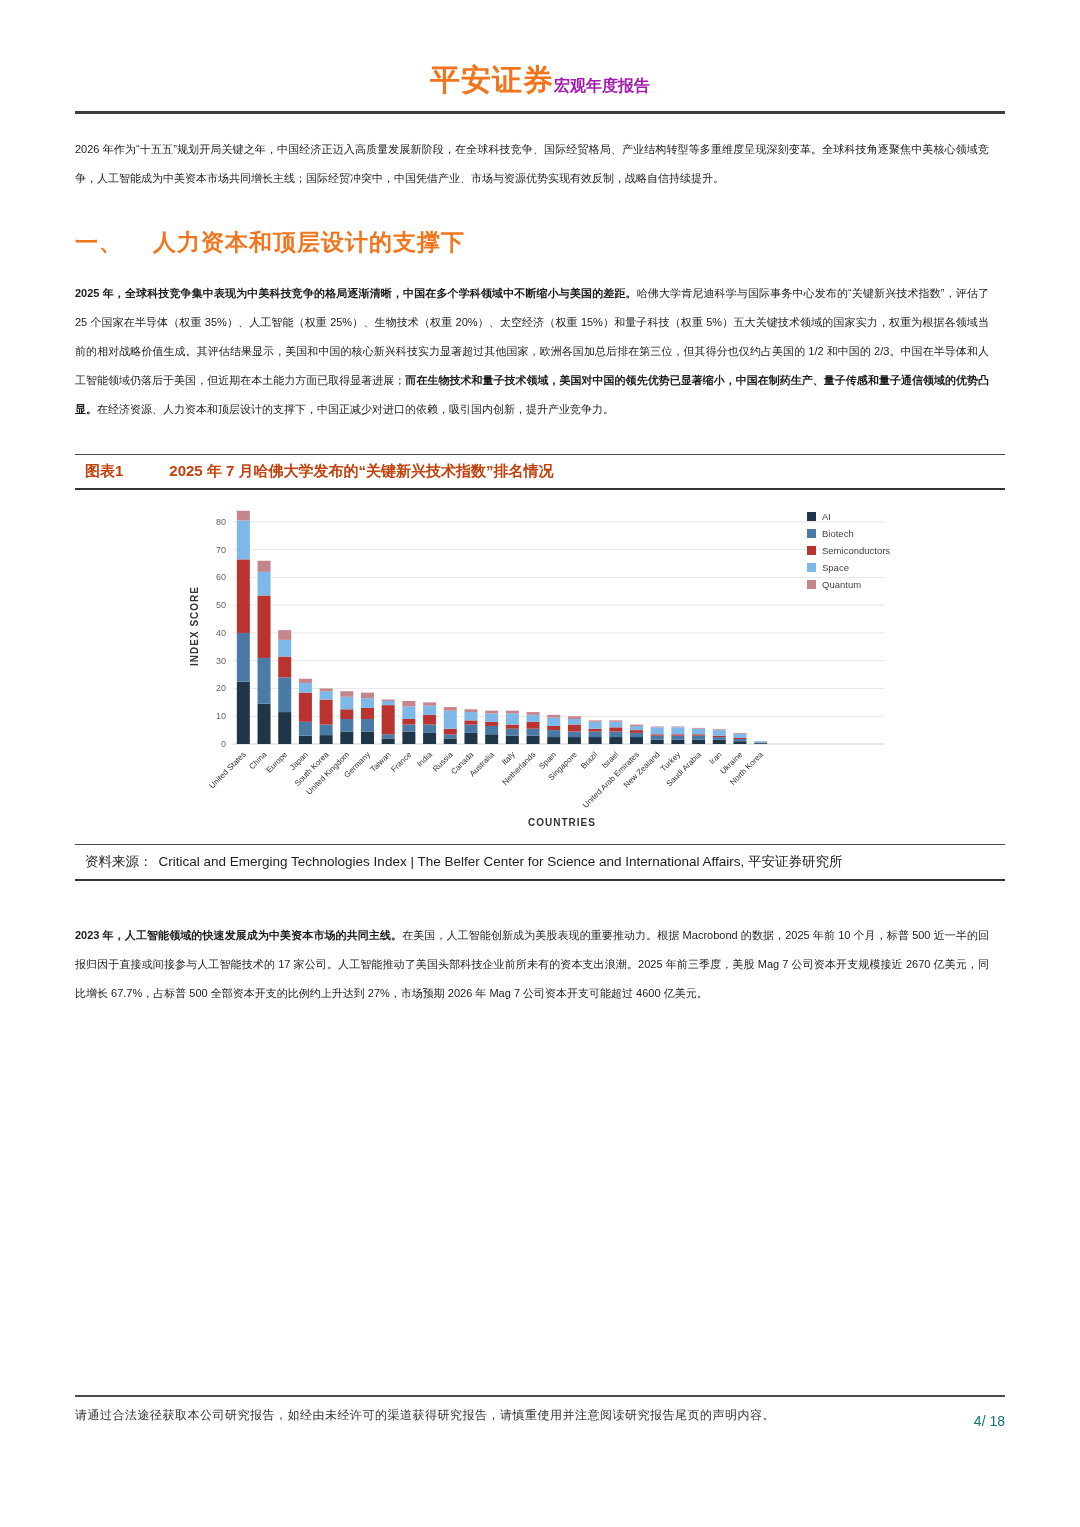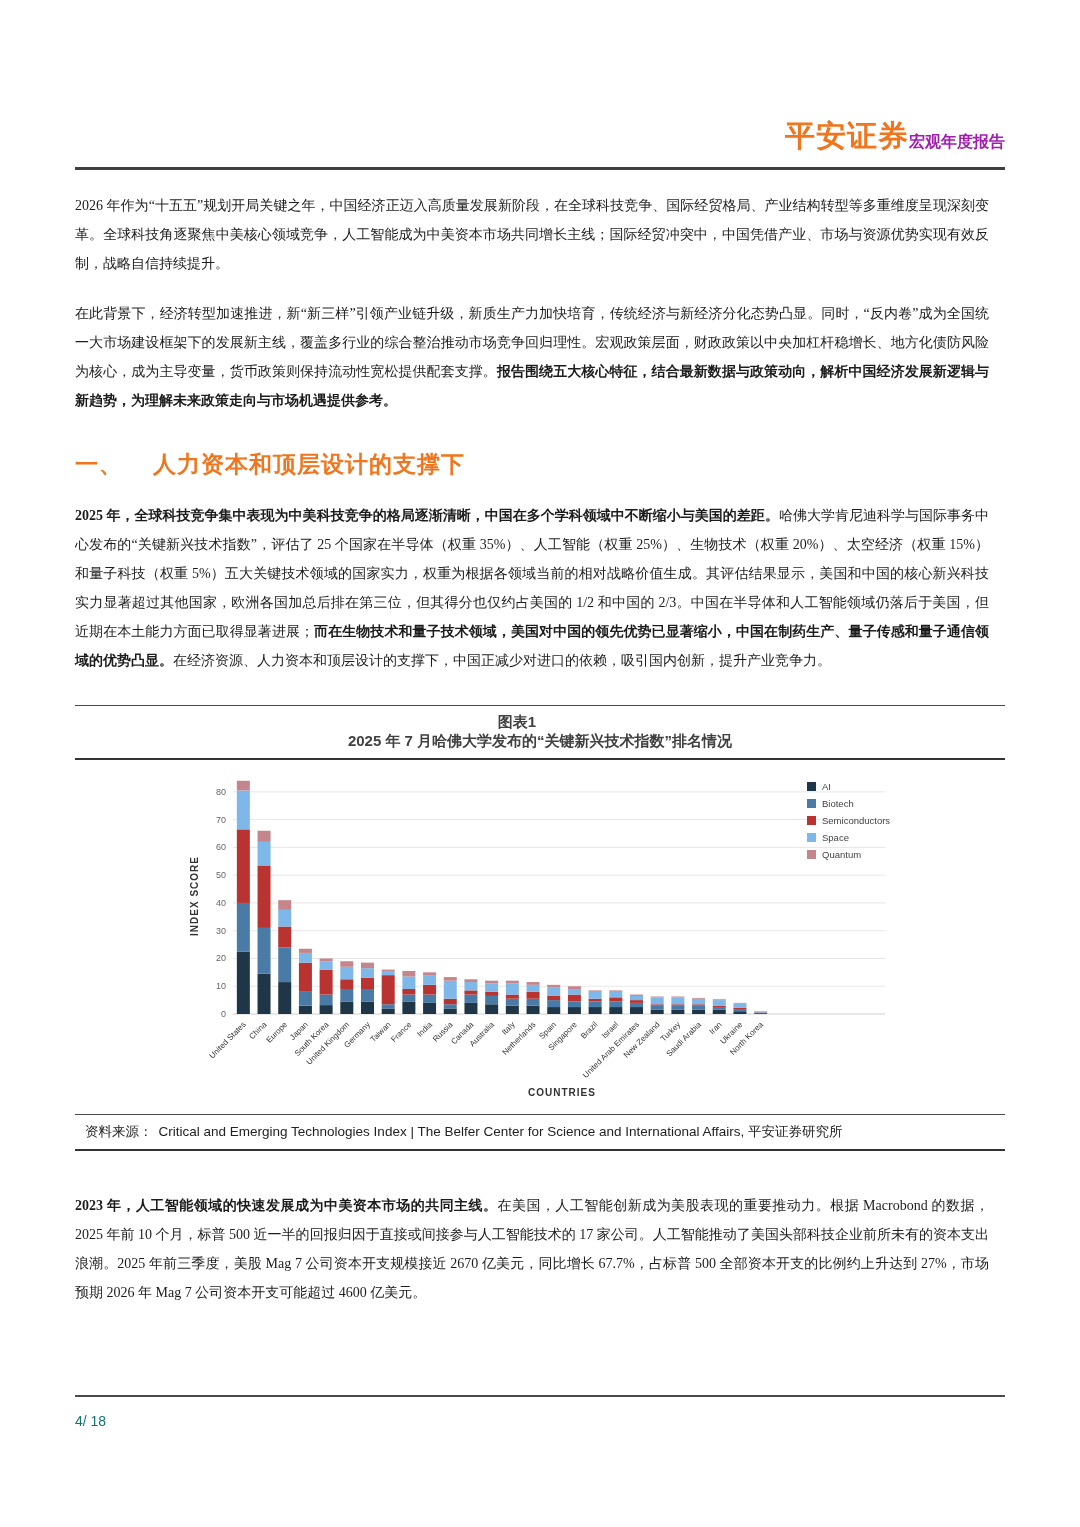--- a/index.html
+++ b/index.html
@@ -6,34 +6,34 @@
   .page{
     position:relative;
     width:1080px;height:1527px;
     background:#ffffff;
     font-family:"Liberation Sans","DejaVu Sans",sans-serif;
     color:#1c1c1c;
     overflow:hidden;
   }
   .content{padding:0 75px;}
   
-  .header{display:flex;justify-content:flex-end;align-items:flex-end;padding-top:116px;}
+  .header{display:flex;justify-content:center;align-items:flex-end;padding-top:60px;}
   .logo{font-size:30px;font-weight:800;color:#f0751c;letter-spacing:1px;}
   .report-type{font-size:16px;font-weight:700;color:#a21caf;padding-bottom:4px;}
   .header-rule{border:none;border-top:3px solid #3f3f3f;margin:10px 0 0 0;}
   
-  .para{font-size:14px;line-height:29px;text-align:justify;margin:21px 16px 0 0;font-family:Liberation Serif, serif;}
+  .para{font-size:11px;line-height:29px;text-align:justify;margin:21px 16px 0 0;}
   .para .b{font-weight:700;}
   .section-heading{display:flex;align-items:baseline;margin:34px 0 0 0;color:#f0751c;font-weight:800;font-size:23px;letter-spacing:1px;}
   .section-heading .num{margin-right:30px;}
   
   .figure{margin-top:30px;}
   .fig-rule-thin{border:none;border-top:1.5px solid #4a4a4a;margin:0;}
   .fig-rule-thick{border:none;border-top:2px solid #333;margin:0;}
-  .fig-title-row{display:flex;align-items:center;padding:7px 10px;font-size:15px;font-weight:700;color:#404040;flex-direction:column;}
+  .fig-title-row{display:flex;align-items:flex-end;padding:7px 10px;font-size:15px;font-weight:700;color:#c2410c;}
   .fig-title-row .fig-label{margin-right:46px;}
   .chart-wrap{padding:6px 0 4px 110px;}
   .fig-source-row{padding:8px 10px;font-size:13.5px;color:#222;}
   .fig-source-row .src-prefix{margin-right:6px;}
   
   .footer{position:absolute;left:75px;right:75px;top:1395px;}
   .footer-rule{border:none;border-top:2px solid #4a4a4a;margin:0 0 10px 0;}
   .footer-row{display:flex;justify-content:space-between;align-items:flex-start;}
   .disclaimer{font-size:12px;color:#333;letter-spacing:0.5px;}
   .page-num{font-size:14px;color:#0f766e;margin-top:6px;}
@@ -45,21 +45,20 @@
   <div class="content">
 
     <div class="header">
       <div class="logo">平安证券</div>
       <div class="report-type">宏观年度报告</div>
     </div>
     <hr class="header-rule">
 
     <p class="para b"><span>2026 年作为“十五五”规划开局关键之年，中国经济正迈入高质量发展新阶段，在全球科技竞争、国际经贸格局、产业结构转型等多重维度呈现深刻变革。全球科技角逐聚焦中美核心领域竞争，人工智能成为中美资本市场共同增长主线；国际经贸冲突中，中国凭借产业、市场与资源优势实现有效反制，战略自信持续提升。</span></p>
 
-    <p class="para"><span>在此背景下，经济转型加速推进，新“新三样”引领产业链升级，新质生产力加快培育，传统经济与新经济分化态势凸显。同时，“反内卷”成为全国统一大市场建设框架下的发展新主线，覆盖多行业的综合整治推动市场竞争回归理性。宏观政策层面，财政政策以中央加杠杆稳增长、地方化债防风险为核心，成为主导变量，货币政策则保持流动性宽松提供配套支撑。</span><span class="b">报告围绕五大核心特征，结合最新数据与政策动向，解析中国经济发展新逻辑与新趋势，为理解未来政策走向与市场机遇提供参考。</span></p>
 
     <div class="section-heading">
       <span class="num">一、</span>
       <span>人力资本和顶层设计的支撑下</span>
     </div>
 
     <p class="para"><span class="b">2025 年，全球科技竞争集中表现为中美科技竞争的格局逐渐清晰，中国在多个学科领域中不断缩小与美国的差距。</span><span>哈佛大学肯尼迪科学与国际事务中心发布的“关键新兴技术指数”，评估了 25 个国家在半导体（权重 35%）、人工智能（权重 25%）、生物技术（权重 20%）、太空经济（权重 15%）和量子科技（权重 5%）五大关键技术领域的国家实力，权重为根据各领域当前的相对战略价值生成。其评估结果显示，美国和中国的核心新兴科技实力显著超过其他国家，欧洲各国加总后排在第三位，但其得分也仅约占美国的 1/2 和中国的 2/3。中国在半导体和人工智能领域仍落后于美国，但近期在本土能力方面已取得显著进展；</span><span class="b">而在生物技术和量子技术领域，美国对中国的领先优势已显著缩小，中国在制药生产、量子传感和量子通信领域的优势凸显。</span><span>在经济资源、人力资本和顶层设计的支撑下，中国正减少对进口的依赖，吸引国内创新，提升产业竞争力。</span></p>
 
     <div class="figure">
       <hr class="fig-rule-thin">
@@ -264,16 +263,17 @@
       <hr class="fig-rule-thick">
     </div>
 
     <p class="para" style="margin-top:40px;"><span class="b">2023 年，人工智能领域的快速发展成为中美资本市场的共同主线。</span><span>在美国，人工智能创新成为美股表现的重要推动力。根据 Macrobond 的数据，2025 年前 10 个月，标普 500 近一半的回报归因于直接或间接参与人工智能技术的 17 家公司。人工智能推动了美国头部科技企业前所未有的资本支出浪潮。2025 年前三季度，美股 Mag 7 公司资本开支规模接近 2670 亿美元，同比增长 67.7%，占标普 500 全部资本开支的比例约上升达到 27%，市场预期 2026 年 Mag 7 公司资本开支可能超过 4600 亿美元。</span></p>
 
   </div>
 
   <div class="footer">
     <hr class="footer-rule">
     <div class="footer-row">
+      <div class="disclaimer">请通过合法途径获取本公司研究报告，如经由未经许可的渠道获得研究报告，请慎重使用并注意阅读研究报告尾页的声明内容。</div>
       <div class="page-num">4/ 18</div>
     </div>
   </div>
 </div>
 
 </body></html>

